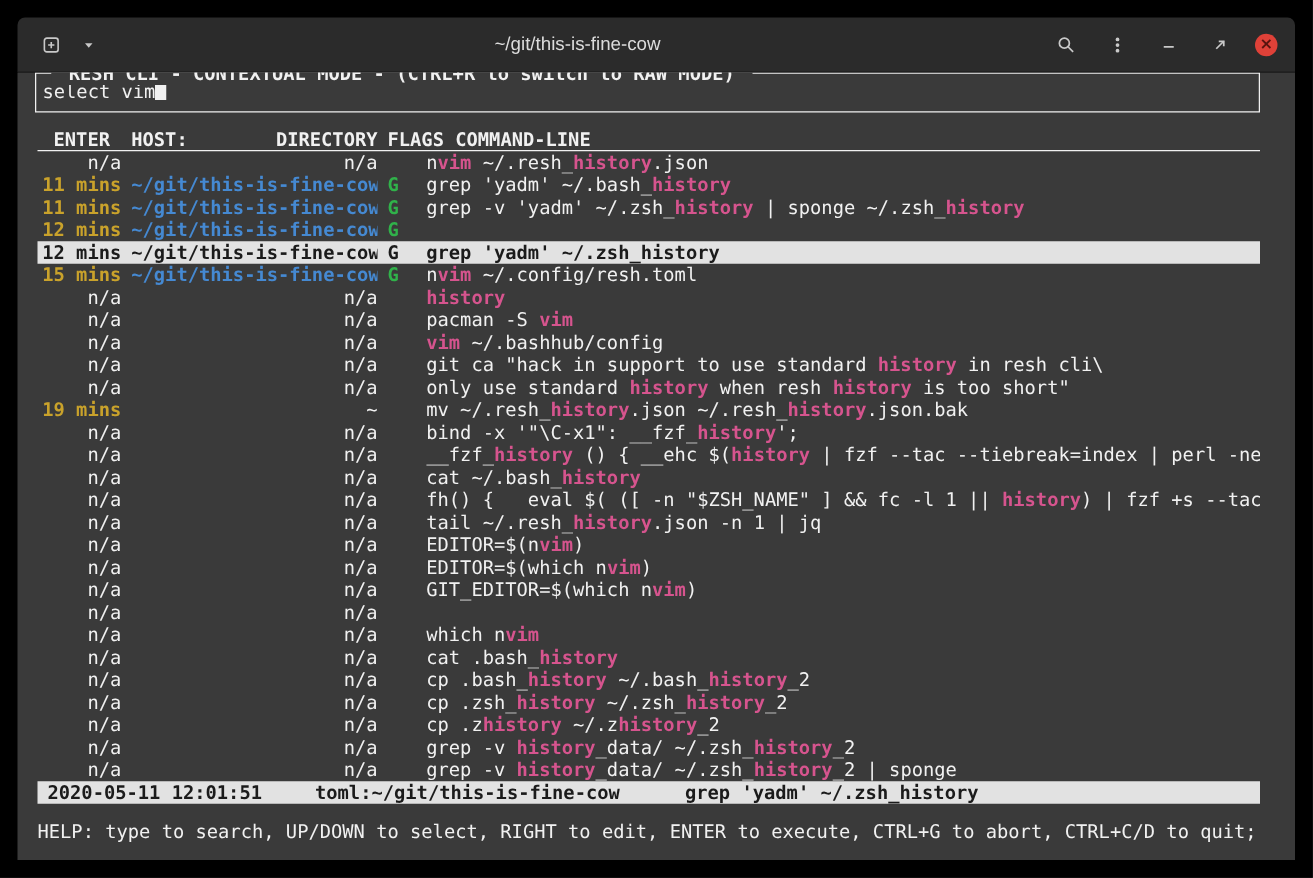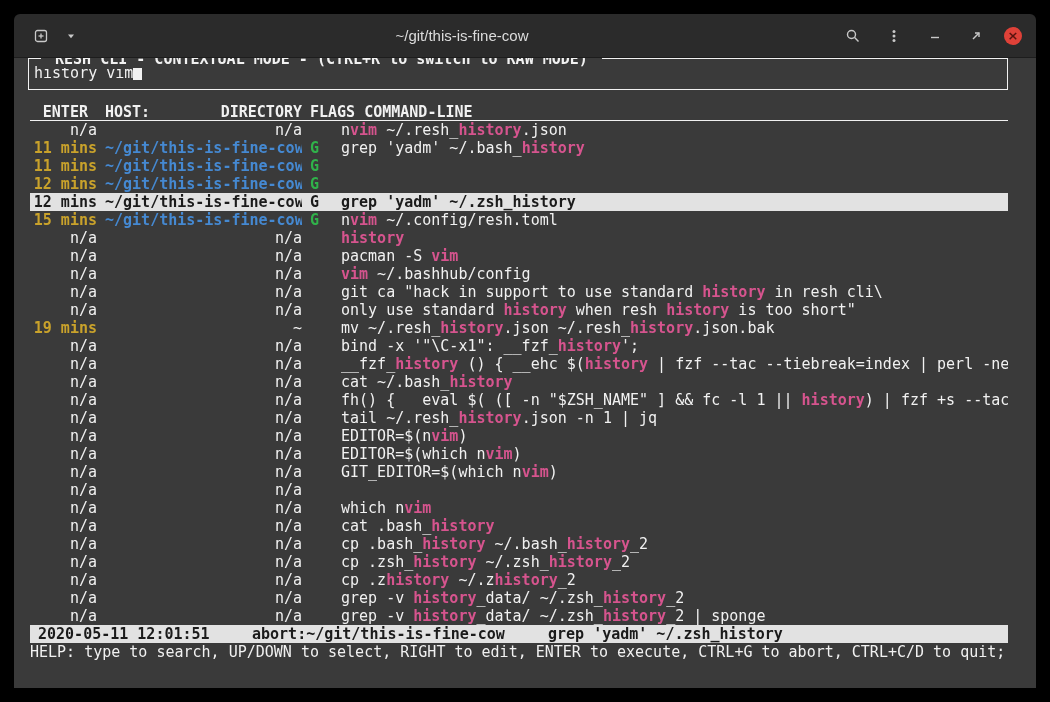--- a/index.html
+++ b/index.html
@@ -53,21 +53,21 @@
   .match { color:var(--pink); font-weight:bold; }
   .row.selected { background:var(--sel-bg); color:var(--sel-fg); font-weight:bold; }
   .row.selected .git-dir, .row.selected .flags,
   .row.selected .match, .row.selected .time-val { color:inherit; }
 
   .status-bar { position:relative; width:978px; height:18px; background:var(--sel-bg);
                 color:var(--sel-fg); font-weight:bold; }
   .status-bar span { position:absolute; white-space:pre; }
   .st-date { left:8px; } .st-host { left:222px; } .st-cmd { left:518px; }
 
-  .help { width:978px; height:18px; white-space:pre; overflow:hidden; }
+  .help { width:978px; height:18px; white-space:pre; overflow:hidden;margin-top:13px; }
 </style>
 </head>
 <body>
 
 <div class="window">
 
   <div class="titlebar">
     <div class="tb-left">
       <button class="icon-btn">
           <svg width="16" height="16" viewBox="0 0 16 16" fill="none" stroke="#c9c9c9" stroke-width="1.3">
@@ -111,21 +111,21 @@
       <button class="close-btn">
           <span>×</span>
         </button>
     </div>
   </div>
 
   <div class="terminal">
 
     <div class="search-box">
       <span class="box-title"> RESH CLI - CONTEXTUAL MODE - (CTRL+R to switch to RAW MODE) </span>
-      <div class="search-input"><span>history vim</span><span class="cursor"></span></div>
+      <div class="search-input"><span>select vim</span><span class="cursor"></span></div>
     </div>
 
     <div class="content">
       <div class="hdr">
         <span class="h-time">ENTER </span>
         <span class="h-dir"><span>HOST:</span><span>DIRECTORY</span></span>
         <span class="h-rest"><span>FLAGS</span> <span>COMMAND-LINE</span></span>
       </div>
 
       <div id="rows">
@@ -138,20 +138,21 @@
           <div class="row">
             <span class="cell time time-val">11 mins</span>
             <span class="cell dir git-dir">~/git/this-is-fine-cow</span>
             <span class="cell flags">G</span>
             <span class="cell cmd">grep 'yadm' ~/.bash_<span class="match">history</span></span>
           </div>
           <div class="row">
             <span class="cell time time-val">11 mins</span>
             <span class="cell dir git-dir">~/git/this-is-fine-cow</span>
             <span class="cell flags">G</span>
+            <span class="cell cmd">grep -v 'yadm' ~/.zsh_<span class="match">history</span> | sponge ~/.zsh_<span class="match">history</span></span>
           </div>
           <div class="row">
             <span class="cell time time-val">12 mins</span>
             <span class="cell dir git-dir">~/git/this-is-fine-cow</span>
             <span class="cell flags">G</span>
           </div>
           <div class="row selected">
             <span class="cell time time-val">12 mins</span>
             <span class="cell dir git-dir">~/git/this-is-fine-cow</span>
             <span class="cell flags">G</span>
@@ -291,21 +292,21 @@
           <div class="row">
             <span class="cell time">n/a</span>
             <span class="cell dir">n/a</span>
             <span class="cell flags"></span>
             <span class="cell cmd">grep -v <span class="match">history</span>_data/ ~/.zsh_<span class="match">history</span>_2 | sponge</span>
           </div>
         </div>
 
       <div class="status-bar">
         <span class="st-date">2020-05-11 12:01:51</span>
-        <span class="st-host">abort:~/git/this-is-fine-cow</span>
+        <span class="st-host">toml:~/git/this-is-fine-cow</span>
         <span class="st-cmd">grep 'yadm' ~/.zsh_history</span>
       </div>
 
       <div class="help">HELP: type to search, UP/DOWN to select, RIGHT to edit, ENTER to execute, CTRL+G to abort, CTRL+C/D to quit;</div>
     </div>
 
   </div>
 </div>
 
 </body></html>

